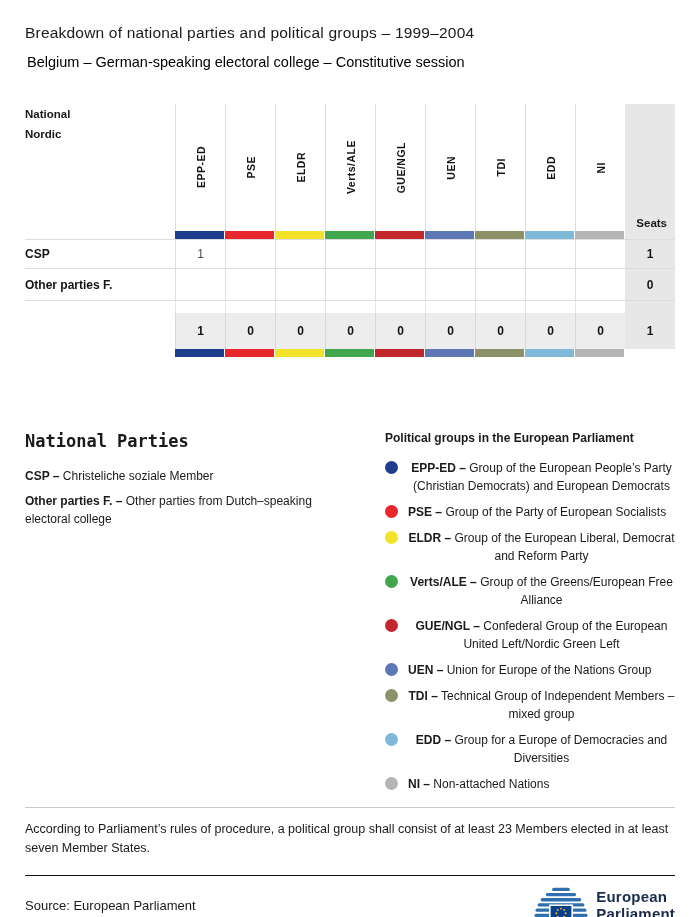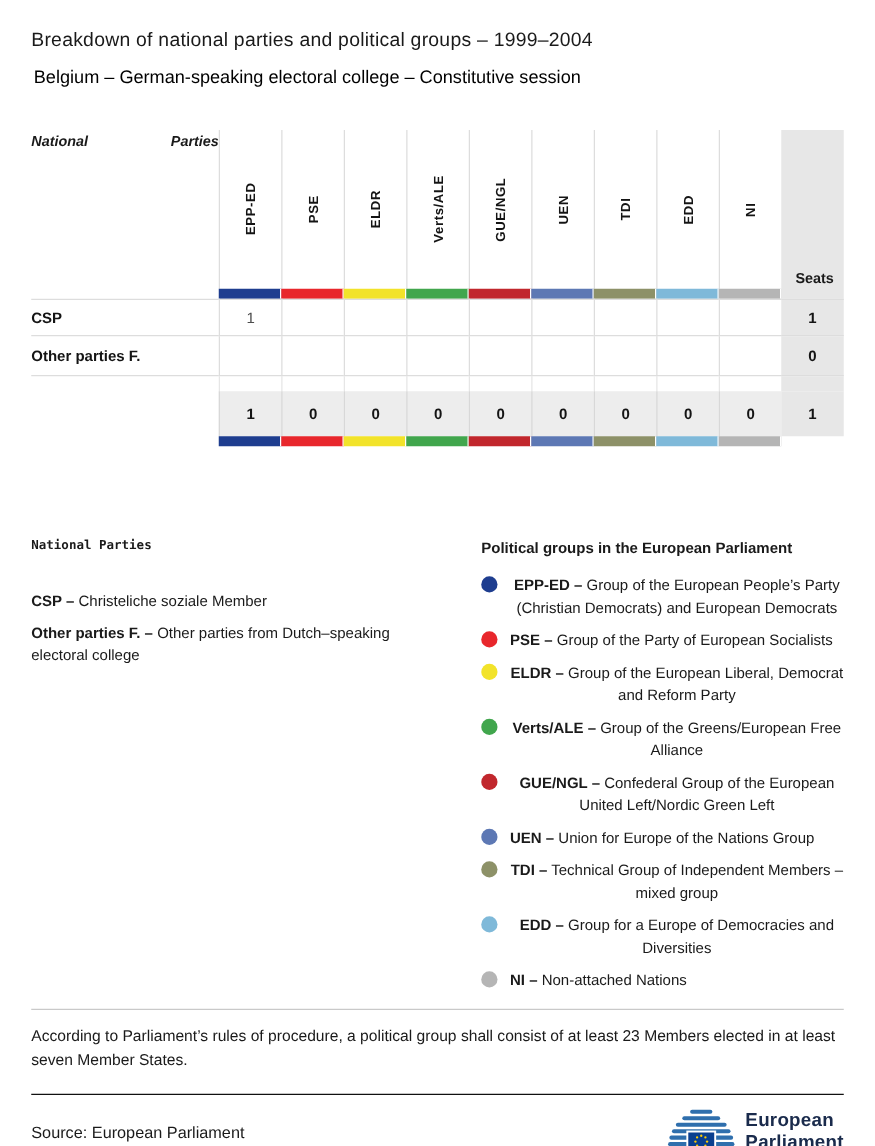--- a/index.html
+++ b/index.html
@@ -11,21 +11,21 @@
 
   
   .table-wrap { margin-top:34px; }
   #table-grid {
     display:grid;
     grid-template-columns:150px repeat(10,50px);
     grid-template-rows:127px 8px 30px 32px 12px 36px 8px;
   }
   .cell { font-size:12px; box-sizing:border-box; }
 
-  .head-label { display:flex; flex-direction:row; justify-content:space-between; padding-bottom:10px; font-weight:700; font-size:11.5px; line-height:1.75;font-style:italic; }
+  .head-label { display:flex; flex-direction:column; justify-content:flex-start; padding-bottom:10px; font-weight:700; font-size:11.5px; line-height:1.75; }
   .head-group { border-left:1px solid #ddd; display:flex; align-items:center; justify-content:center; }
   .vtext { writing-mode:vertical-rl; transform:rotate(180deg); font-weight:700; font-size:10.5px; letter-spacing:.5px; color:#141414; white-space:nowrap; }
 
   .seats-head { background:#e7e7e7; display:flex; align-items:flex-end; justify-content:flex-end; padding:0 8px 10px 0; font-weight:700; font-size:11.5px; }
 
   .bar { border-right:1px solid #fff; }
 
   .row-label { display:flex; align-items:center; font-weight:700; font-size:12px; color:#141414; }
   .val { border-left:1px solid #ddd; display:flex; align-items:center; justify-content:center; color:#4c4c4c; }
   .seats-val { background:#e7e7e7; font-weight:700; display:flex; align-items:center; justify-content:center; color:#141414; }
@@ -34,21 +34,21 @@
 
   .spacer-g { border-left:1px solid #e6e6e6; }
   .spacer-s { background:#e7e7e7; }
 
   .total-val { background:#ededed; border-left:1px solid #d8d8d8; font-weight:700; display:flex; align-items:center; justify-content:center; color:#141414; }
   .seats-total { background:#e7e7e7; font-weight:700; display:flex; align-items:center; justify-content:center; color:#141414; }
 
   
   .legend { display:flex; margin-top:74px; }
   .legend-left { flex:0 0 330px; width:330px; }
-  .legend-left h3 { font-family:"DejaVu Sans Mono","Liberation Mono",monospace; font-size:10px; font-weight:700; margin:0 0 30px 0; }
+  .legend-left h3 { font-family:"DejaVu Sans Mono","Liberation Mono",monospace; font-size:17px; font-weight:700; margin:0 0 16px 0; }
   .nat-item { font-size:12px; line-height:1.5; margin-bottom:7px; }
   .nat-item b { font-weight:700; }
 
   .legend-right { width:290px; margin-left:30px; }
   .legend-right h3 { font-size:12px; font-weight:700; margin:0 0 14px 0; }
   .pg-item { display:flex; margin-bottom:8px; font-size:12px; line-height:1.5;text-align:center; }
   .pg-dot { width:13px; height:13px; border-radius:50%; margin:2px 10px 0 0; flex:0 0 13px; }
   .pg-text b { font-weight:700; }
 
   
@@ -66,21 +66,21 @@
 
 <div class="page">
 
   <h1 class="title">Breakdown of national parties and political groups – 1999–2004</h1>
   <h2 class="subtitle">Belgium – German-speaking electoral college – Constitutive session</h2>
 
   <div class="table-wrap">
     <div id="table-grid">
         <div class="cell head-label" style="grid-area: 1 / 1;">
           <div>National</div>
-          <div>Parties</div>
+          <div>Nordic</div>
         </div>
         <div class="cell head-group" style="grid-area: 1 / 2;">
           <div class="vtext">EPP-ED</div>
         </div>
         <div class="cell head-group" style="grid-area: 1 / 3;">
           <div class="vtext">PSE</div>
         </div>
         <div class="cell head-group" style="grid-area: 1 / 4;">
           <div class="vtext">ELDR</div>
         </div>

